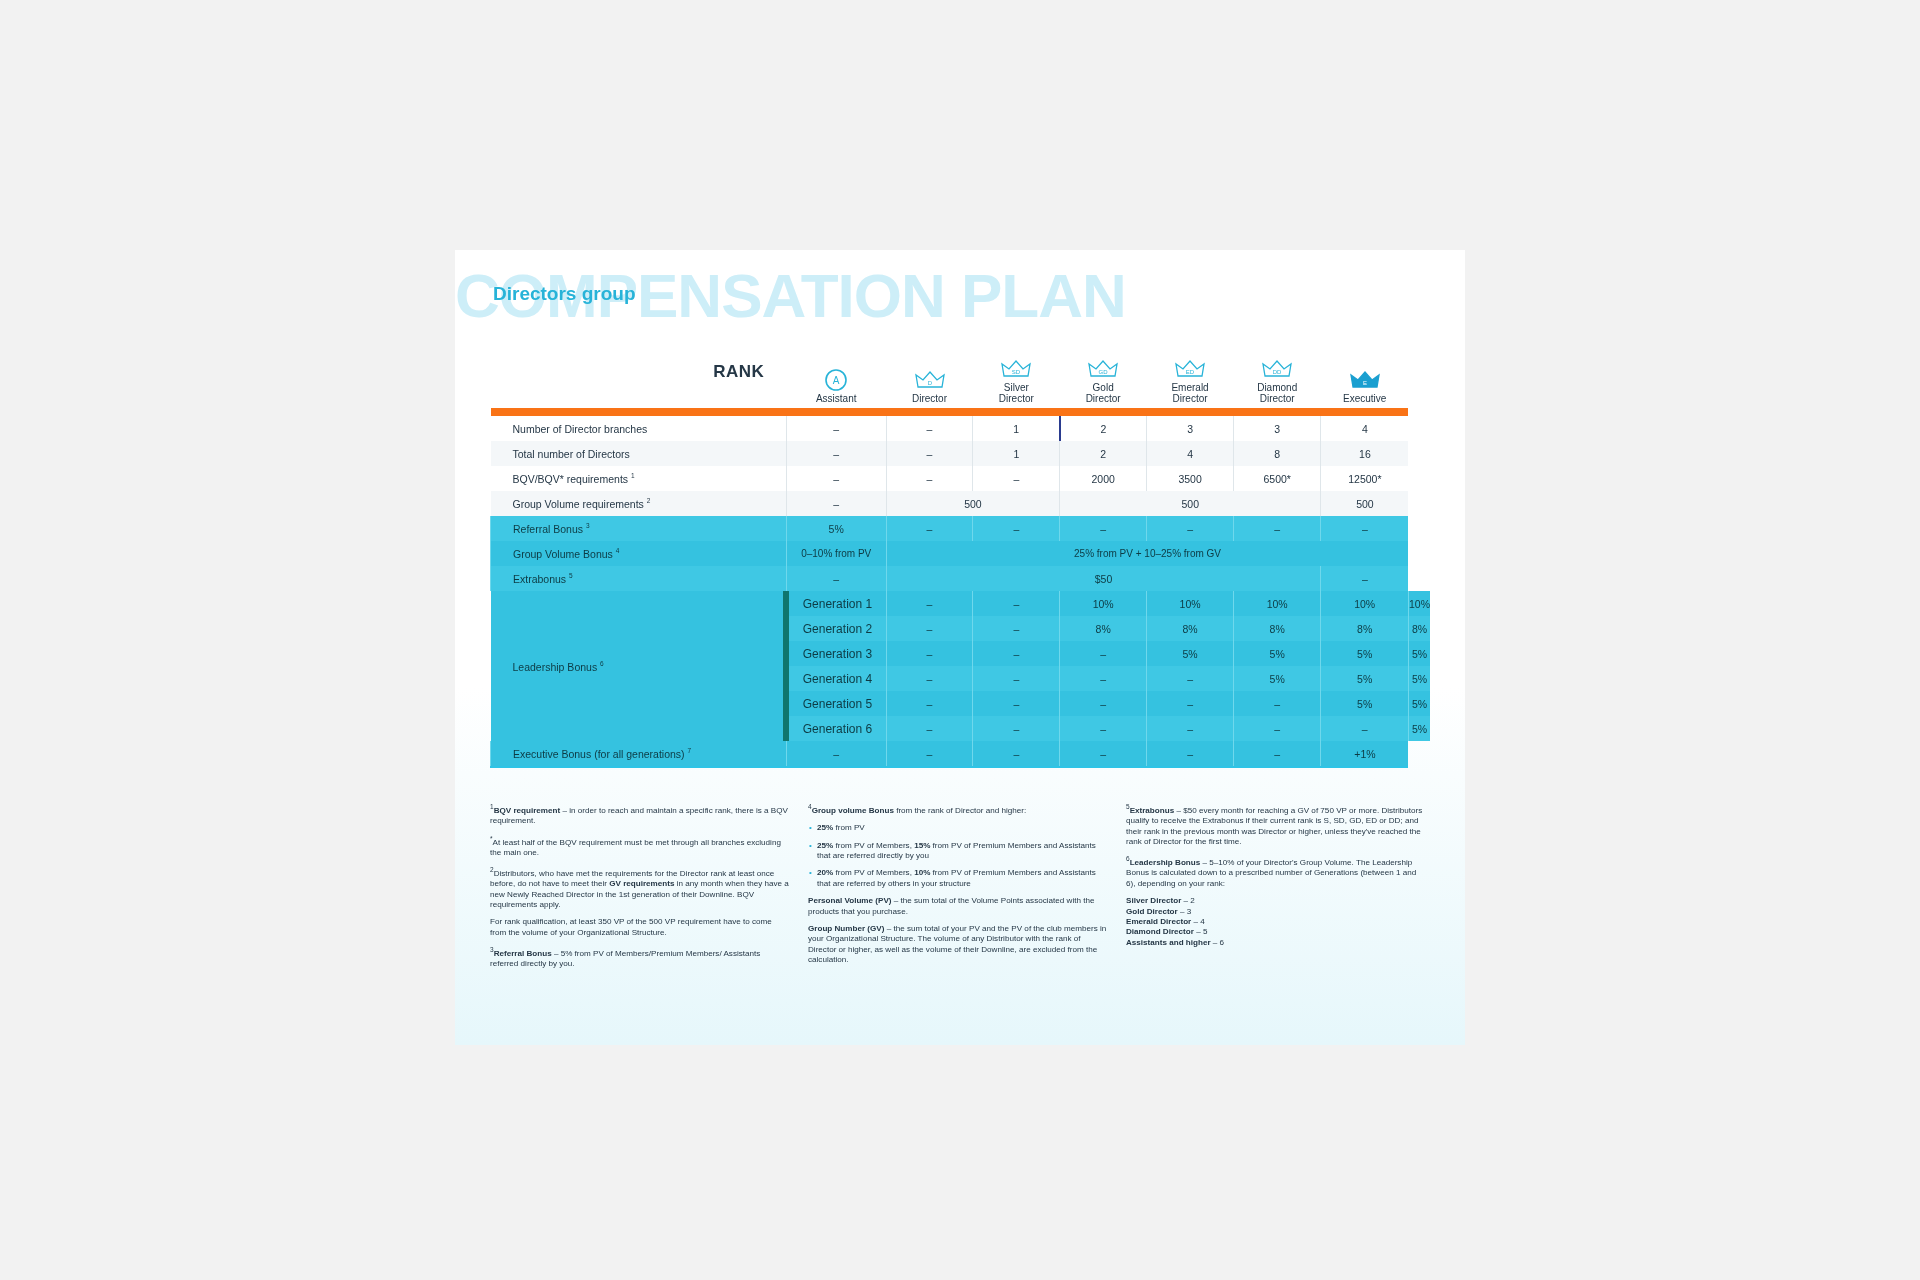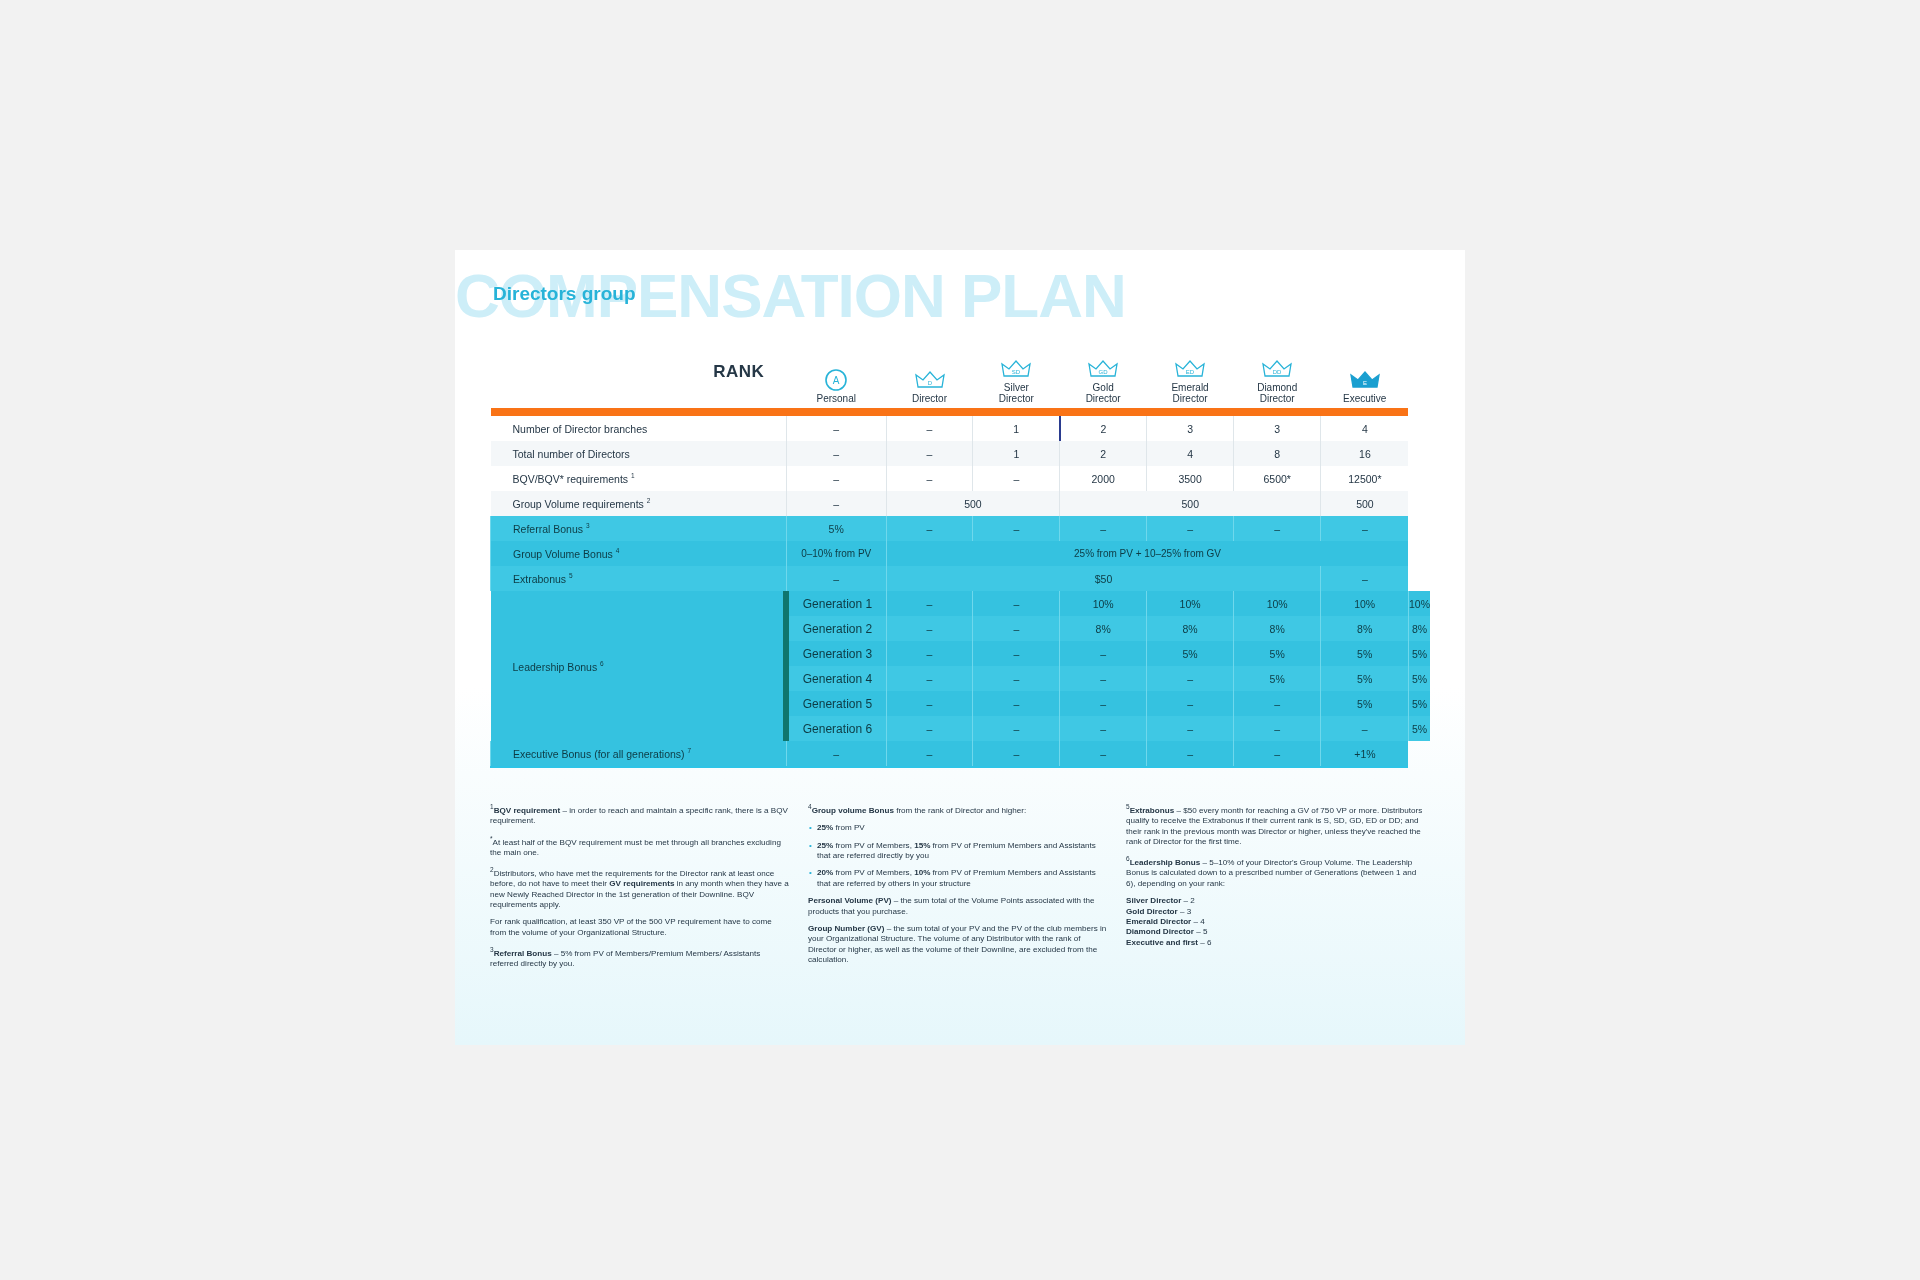--- a/index.html
+++ b/index.html
@@ -126,21 +126,21 @@
           <tr class="hdr-row">
         <td class="rank-cell">RANK</td>
 
         <td class="rank-head">
           <span>
             <svg class="crown-svg" width="26" height="26" viewBox="0 0 26 26">
               <circle cx="13" cy="13" r="10" fill="none" stroke="#27b3d8" stroke-width="1.6"></circle>
               <text x="13" y="17" font-size="10" fill="#27b3d8" text-anchor="middle" font-family="Liberation Sans">A</text>
             </svg>
           </span>
-          <div class="rank-label">Personal</div>
+          <div class="rank-label">Assistant</div>
         </td>
 
         <td class="rank-head">
           <span>
             <svg class="crown-svg" width="30" height="24" viewBox="0 0 30 24">
               <path d="M3 18 L1 6 L8 11 L15 3 L22 11 L29 6 L27 18 Z" fill="none" stroke="#27b3d8" stroke-width="1.3"></path>
               <text x="15" y="16" font-size="6" fill="#27b3d8" text-anchor="middle" font-family="Liberation Sans">D</text>
             </svg>
           </span>
           <div class="rank-label">Director</div>
@@ -362,17 +362,17 @@
       <p><b>Group Number (GV)</b><span> – the sum total of your PV and the PV of the club members in your Organizational Structure. The volume of any Distributor with the rank of Director or higher, as well as the volume of their Downline, are excluded from the calculation.</span></p>
     </div>
 
     <div class="col">
       <p><span class="sup">5</span><b>Extrabonus</b><span> – $50 every month for reaching a GV of 750 VP or more. Distributors qualify to receive the Extrabonus if their current rank is S, SD, GD, ED or DD; and their rank in the previous month was Director or higher, unless they've reached the rank of Director for the first time.</span></p>
       <p><span class="sup">6</span><b>Leadership Bonus</b><span> – 5–10% of your Director's Group Volume. The Leadership Bonus is calculated down to a prescribed number of Generations (between 1 and 6), depending on your rank:</span></p>
       <p style="margin:0;"><b>Silver Director</b><span> – 2</span></p>
       <p style="margin:0;"><b>Gold Director</b><span> – 3</span></p>
       <p style="margin:0;"><b>Emerald Director</b><span> – 4</span></p>
       <p style="margin:0;"><b>Diamond Director</b><span> – 5</span></p>
-      <p style="margin:0;"><b>Executive and first</b><span> – 6</span></p>
+      <p style="margin:0;"><b>Assistants and higher</b><span> – 6</span></p>
     </div>
 
   </div>
 </div>
 
 </body></html>

